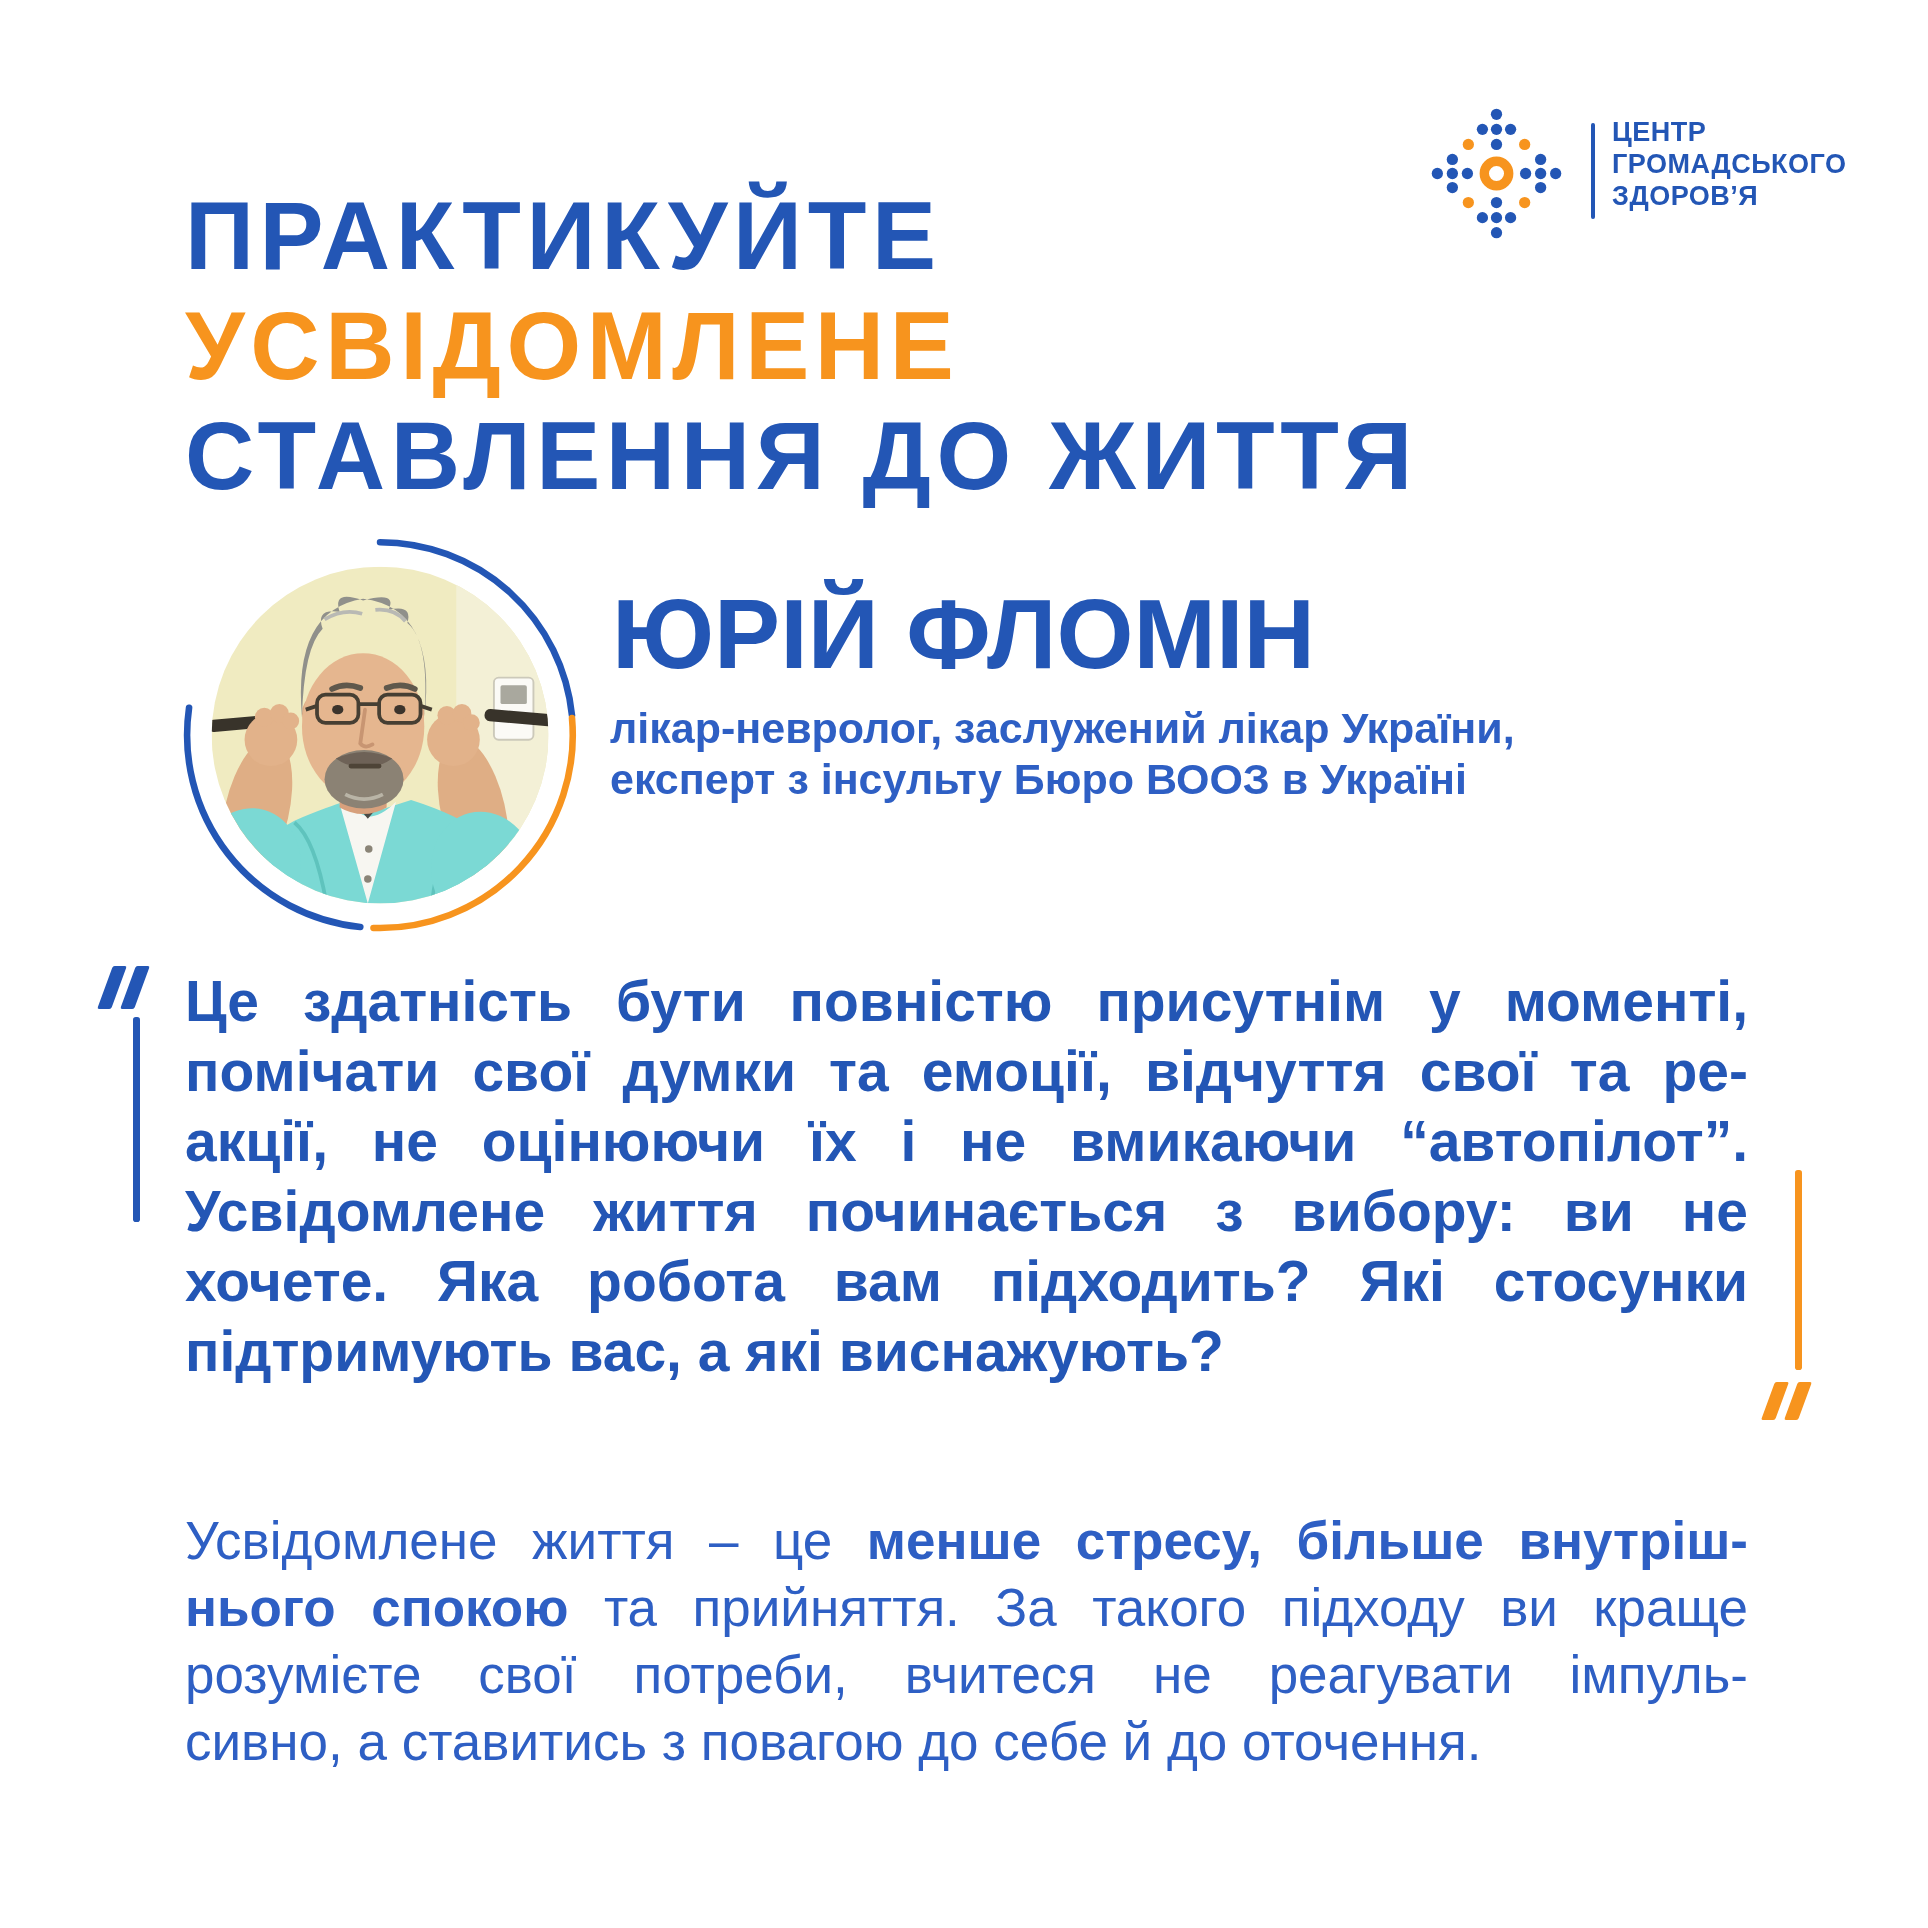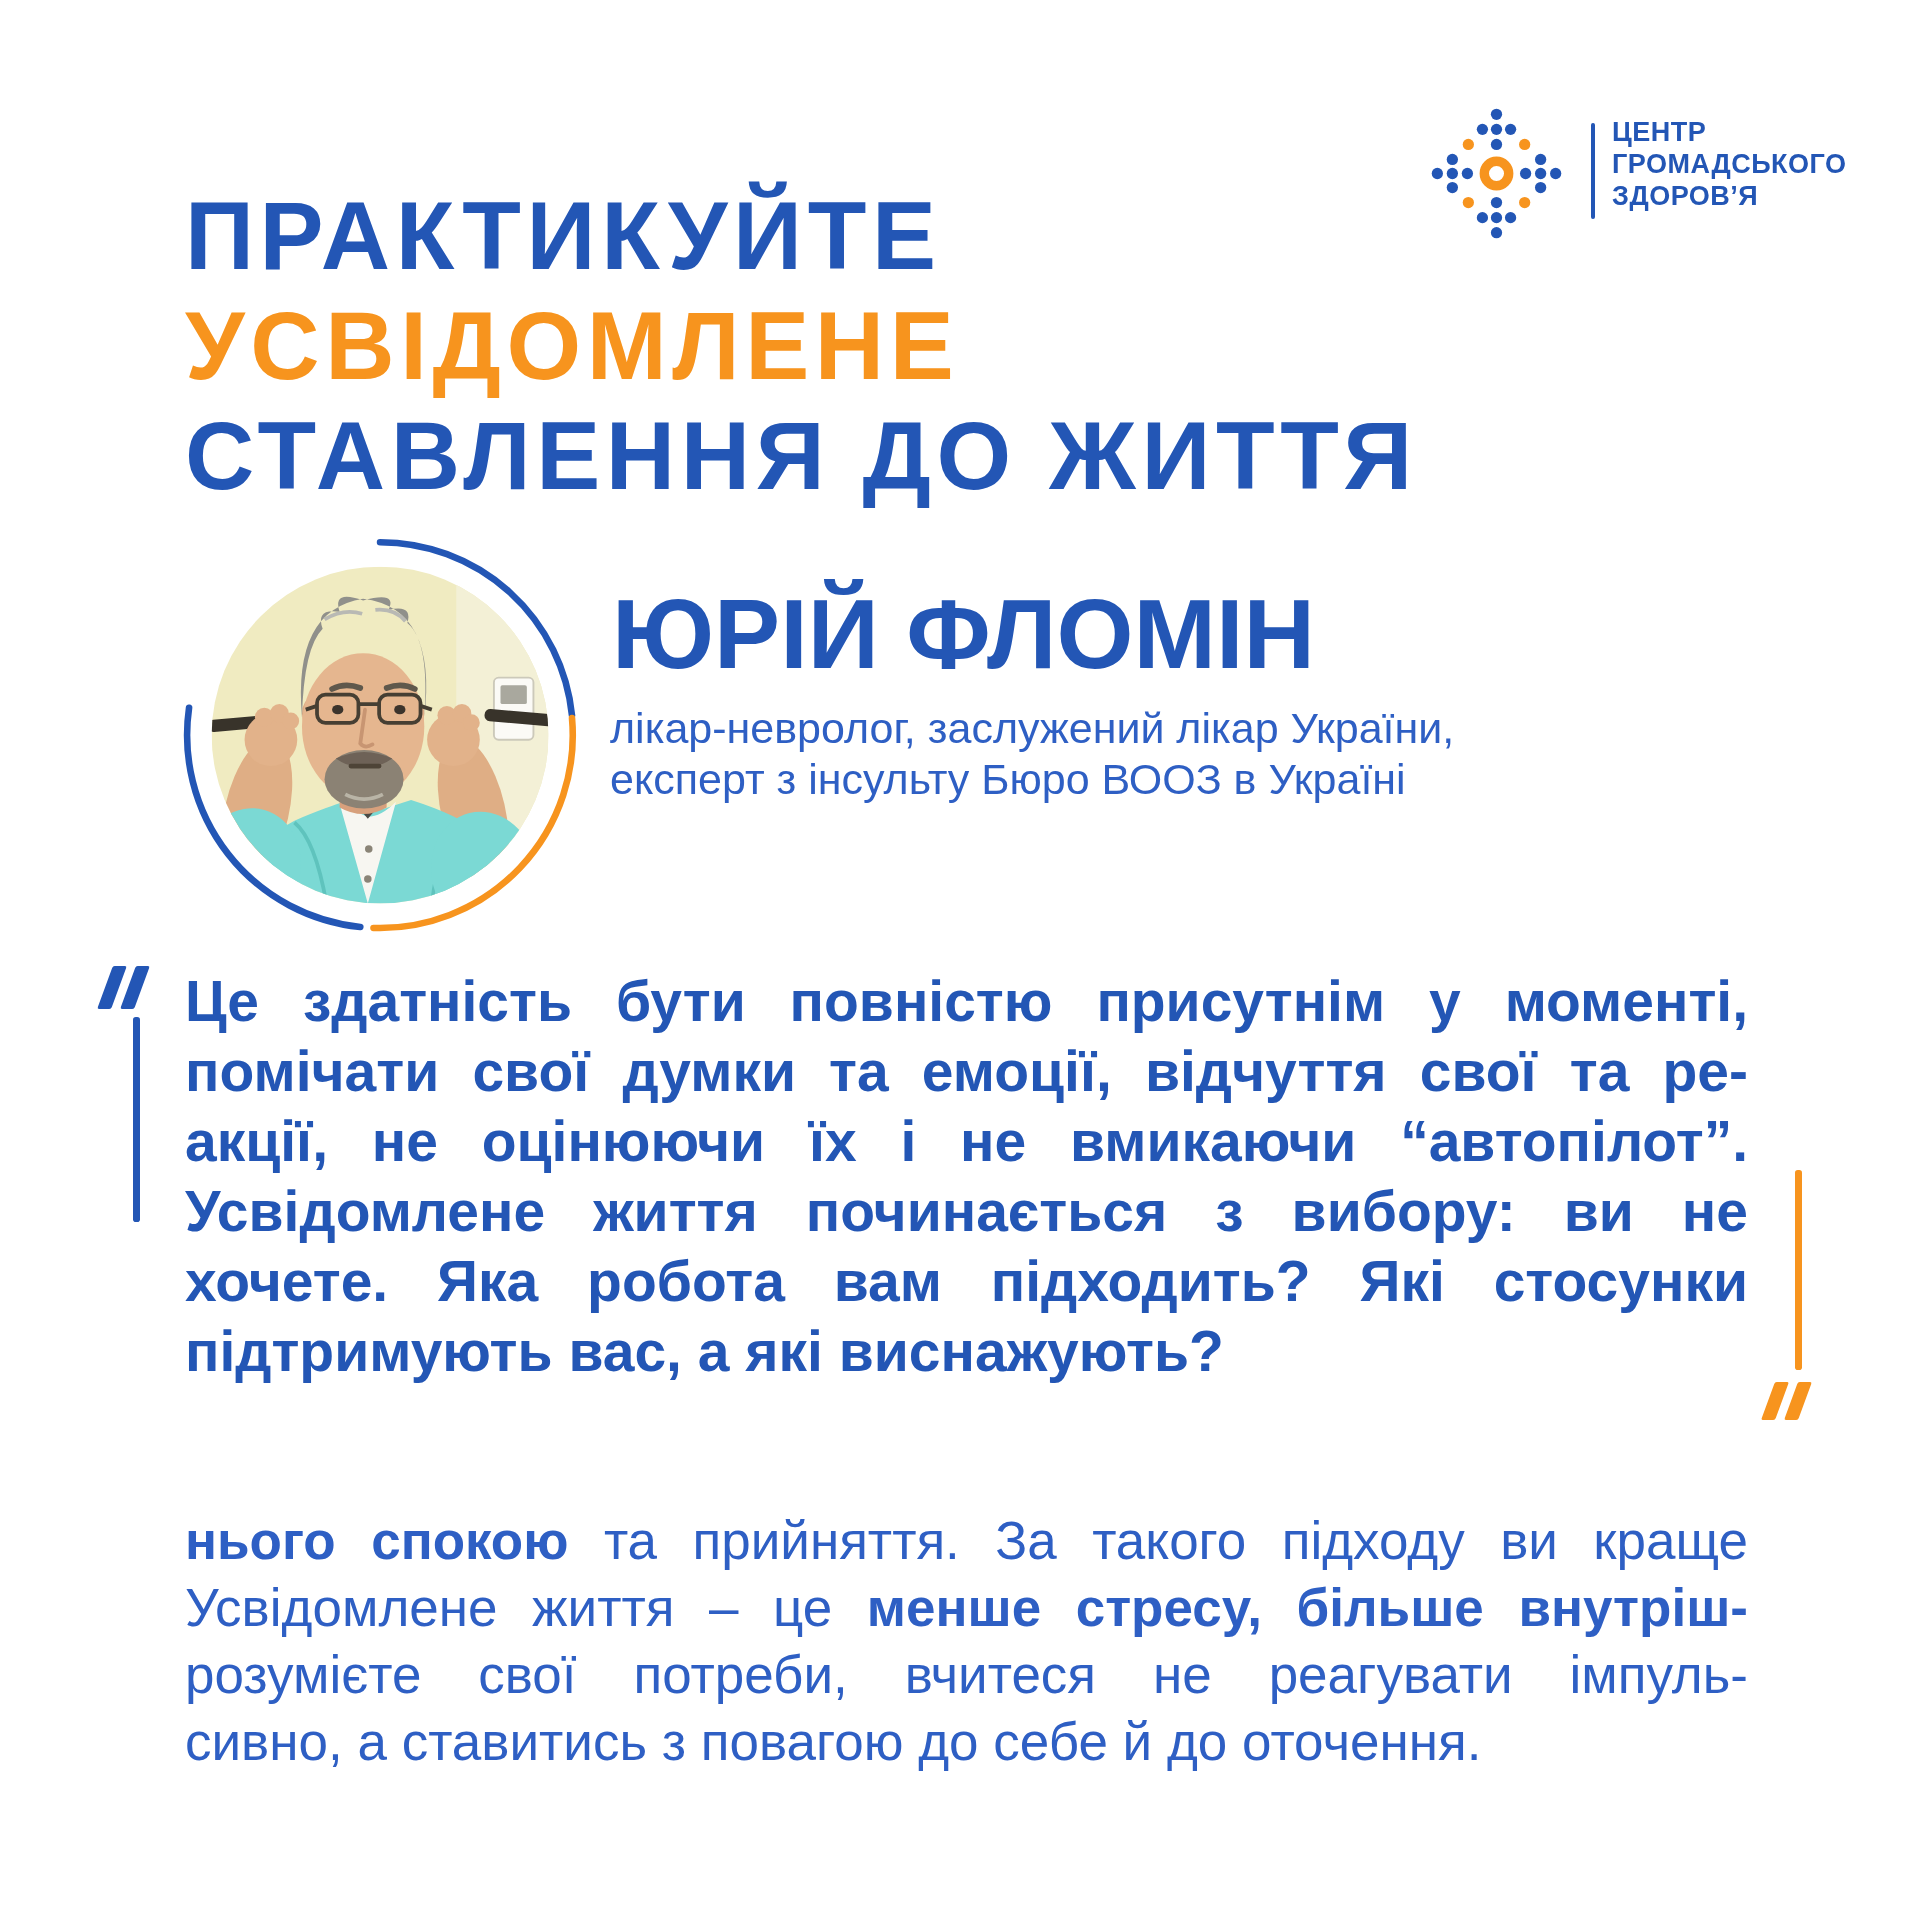--- a/index.html
+++ b/index.html
@@ -27,21 +27,21 @@
   .logo-dots{position:absolute;left:0;top:0;}
   .logo-sep{position:absolute;left:179px;top:34px;width:3.8px;height:96px;background:var(--blue);border-radius:1.9px;}
   .logo-text{position:absolute;left:200px;top:27px;color:var(--blue);font-weight:700;font-size:27px;line-height:32px;letter-spacing:0.5px;white-space:nowrap;}
 
   
   .photo-wrap{position:absolute;left:174px;top:529px;width:414px;height:414px;}
 
   
   .expert-name{position:absolute;left:612px;top:584px;font-size:99px;line-height:1;font-weight:700;color:var(--blue);white-space:nowrap;}
   .expert-role{position:absolute;left:610px;top:703px;font-size:43px;line-height:51px;color:var(--blue-soft);}
-  .expert-role div{white-space:nowrap;}
+  .expert-role div{white-space:nowrap;font-weight:bold;}
 
   
   .quote{position:absolute;left:185px;top:966px;width:1563px;color:var(--blue);font-weight:700;}
   .qline{font-size:57px;line-height:70px;text-align:justify;text-align-last:justify;}
   .qline.qlast{text-align:left;text-align-last:left;}
   .qmark{position:absolute;display:flex;}
   .qmark i{display:block;width:14px;height:43px;border-radius:1.9px;transform:skewX(-20deg);margin:0 4.7px;}
   .qmark-open{left:100px;top:966px;}
   .qmark-open i{background:var(--blue);}
   .qmark-close{left:1763px;top:1382px;}
@@ -204,24 +204,24 @@
     <div class="qline">Це здатність бути повністю присутнім у моменті,</div>
     <div class="qline">помічати свої думки та емоції, відчуття свої та ре-</div>
     <div class="qline">акції, не оцінюючи їх і не вмикаючи “автопілот”.</div>
     <div class="qline">Усвідомлене життя починається з вибору: ви не</div>
     <div class="qline">хочете. Яка робота вам підходить? Які стосунки</div>
     <div class="qline qlast">підтримують вас, а які виснажують?</div>
   </div>
 
   <div class="body-text">
     <div class="bline">
+      <span>Усвідомлене життя – це </span><span class="b">менше стресу, більше внутріш-</span>
+    </div>
+    <div class="bline">
       <span class="b">нього спокою</span><span> та прийняття. За такого підходу ви краще</span>
-    </div>
-    <div class="bline">
-      <span>Усвідомлене життя – це </span><span class="b">менше стресу, більше внутріш-</span>
     </div>
     <div class="bline">
       <span>розумієте свої потреби, вчитеся не реагувати імпуль-</span>
     </div>
     <div class="bline blast">
       <span>сивно, а ставитись з повагою до себе й до оточення.</span>
     </div>
   </div>
 
 </div>

